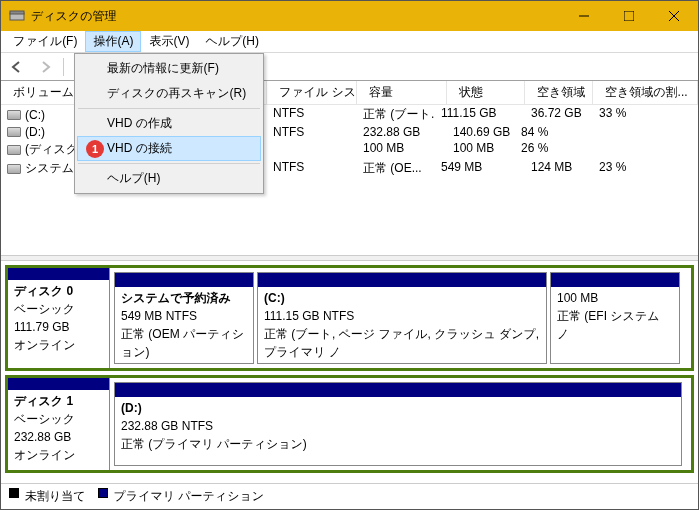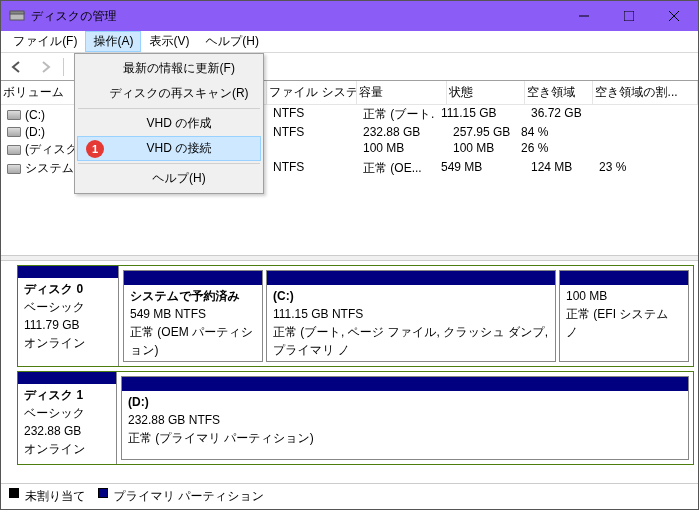--- a/index.html
+++ b/index.html
@@ -1,43 +1,43 @@
 <!DOCTYPE html>
 <html><head>
 <meta charset="utf-8">
 <style>
 * { margin: 0; padding: 0; box-sizing: border-box; font-family: "Yu Gothic UI", "Meiryo", sans-serif; font-size: 12px; }
 body { background: #fff; width: 699px; height: 510px; border: 1px solid #555; overflow: hidden; position: relative; }
-.titlebar { height: 30px; display: flex; align-items: center; padding: 0 2px 0 8px; background: #8b5cf6; }
+.titlebar { height: 30px; display: flex; align-items: center; padding: 0 2px 0 8px; background: #eab308; }
 .titlebar .icon { width: 16px; height: 16px; margin-right: 6px; display:flex;align-items:center;justify-content:center; }
 .titlebar .title { flex: 1; }
 .winbtn { width: 45px; height: 28px; display: flex; align-items: center; justify-content: center; }
 .winbtn svg { width: 10px; height: 10px; }
 .menubar { height: 22px; display: flex; padding: 0 4px; border-bottom: 1px solid #d9d9d9; }
 .menuitem { padding: 2px 8px; cursor: default; }
 .menuitem.open { background: #cde8ff; border: 1px solid #99d1ff; padding: 1px 7px; }
 .toolbar { height: 28px; display: flex; align-items: center; padding: 0 4px; border-bottom: 1px solid #a0a0a0; gap: 4px; }
 .toolbtn { width: 24px; height: 22px; display: flex; align-items: center; justify-content: center; border: 1px solid transparent; }
 .toolsep { width: 1px; height: 18px; background: #ccc; margin: 0 2px; }
-.dropdown { position: absolute; left: 73px; top: 52px; width: 190px; background: #f0f0f0; border: 1px solid #a0a0a0; box-shadow: 2px 2px 3px rgba(0,0,0,.2); z-index: 10; padding: 2px; text-align: center; }
+.dropdown { position: absolute; left: 73px; top: 52px; width: 190px; background: #f0f0f0; border: 1px solid #a0a0a0; box-shadow: 2px 2px 3px rgba(0,0,0,.2); z-index: 10; padding: 2px; }
 .dropdown .dditem { padding: 4px 10px 4px 30px; cursor: default; position: relative; }
 .dropdown .dditem.hover { background: #cde8ff; border: 1px solid #99d1ff; padding: 3px 9px 3px 29px; }
 .dropdown .ddsep { height: 1px; background: #d0d0d0; margin: 2px 1px; }
 .badge { position: absolute; left: 8px; top: 50%; transform: translateY(-50%); width: 18px; height: 18px; border-radius: 50%; background: #e53935; color: #fff; font-size: 11px; font-weight: bold; display: flex; align-items: center; justify-content: center; z-index: 11; }
 .content { position: absolute; top: 80px; left: 0; right: 0; bottom: 0; display: flex; flex-direction: column; }
 .listhead { display: flex; background: #fff; border-bottom: 1px solid #e5e5e5; }
-.lh { border-right: 1px solid #e5e5e5; padding: 3px 2px; overflow: hidden; white-space: nowrap; }
+.lh { border-right: 1px solid #e5e5e5; padding: 3px 12px; overflow: hidden; white-space: nowrap; }
 .listbody { overflow: auto; }
 .row { display: flex; white-space:nowrap; }
 .cell { padding: 1px 6px; overflow: hidden; white-space: nowrap; }
 .cell.vol { display: flex; align-items: center; gap: 4px; }
 .diskicon { width: 14px; height: 10px; border: 1px solid #777; border-radius: 1px; background: linear-gradient(#ddd,#aaa); display:inline-block; flex-shrink:0;}
 .splitter { height: 6px; background: #f0f0f0; border-top: 1px solid #ccc; border-bottom: 1px solid #ccc; cursor: row-resize; }
 .bottom { flex: 1; overflow: auto; padding: 4px; display:flex;flex-direction:column;gap:4px;}
-.diskrow { display: flex; border: 1px solid #4d7c0f; position: relative; margin-left: 12px; }
+.diskrow { display: flex; border: 3px solid #4d7c0f; position: relative; }
 .diskinfo { width: 102px; border-right: 1px solid #888; padding: 14px 6px 6px 6px; line-height: 1.5; position: relative; }
 .diskhead { position:absolute; top:0;left:0;right:0;height:12px;background:#000080;}
 .diskinfo b { font-weight: bold; }
 .partwrap { flex: 1; display: flex; padding:4px;gap:3px;}
 .part { border: 1px solid #888; padding: 2px 6px; position: relative; line-height: 1.5; overflow:hidden;}
 .partbar { position: absolute; top: 0; left: 0; right: 0; height: 14px; background: #000080; }
 .part .pbody { padding-top: 14px; }
 .legend { border-top: 1px solid #ccc; padding: 4px 8px; display: flex; align-items: flex-start; gap: 6px; }
 .legbox { width: 10px; height: 10px; border: 1px solid #000; }
 </style>
@@ -128,31 +128,32 @@
         <div class="cell vol" style="width:106px">
           <span class="diskicon"></span>
           <span>(C:)</span>
         </div>
         <div class="cell" style="width:80px"></div>
         <div class="cell" style="width:80px"></div>
         <div class="cell" style="width:90px">NTFS</div>
         <div class="cell" style="width:78px">正常 (ブート...</div>
         <div class="cell" style="width:90px">111.15 GB</div>
         <div class="cell" style="width:68px">36.72 GB</div>
+        <div class="cell" style="flex:1">33 %</div>
       </div>
       <div class="row">
         <div class="cell vol" style="width:106px">
           <span class="diskicon"></span>
           <span>(D:)</span>
         </div>
         <div class="cell" style="width:80px"></div>
         <div class="cell" style="width:80px"></div>
         <div class="cell" style="width:90px">NTFS</div>
         <div class="cell" style="width:90px">232.88 GB</div>
-        <div class="cell" style="width:68px">257.95 GB</div>
+        <div class="cell" style="width:68px">140.69 GB</div>
         <div class="cell" style="flex:1">84 %</div>
       </div>
       <div class="row">
         <div class="cell vol" style="width:106px">
           <span class="diskicon"></span>
           <span>(ディスク 0 ...</span>
         </div>
         <div class="cell" style="width:80px"></div>
         <div class="cell" style="width:80px"></div>
         <div class="cell" style="width:90px"></div>

